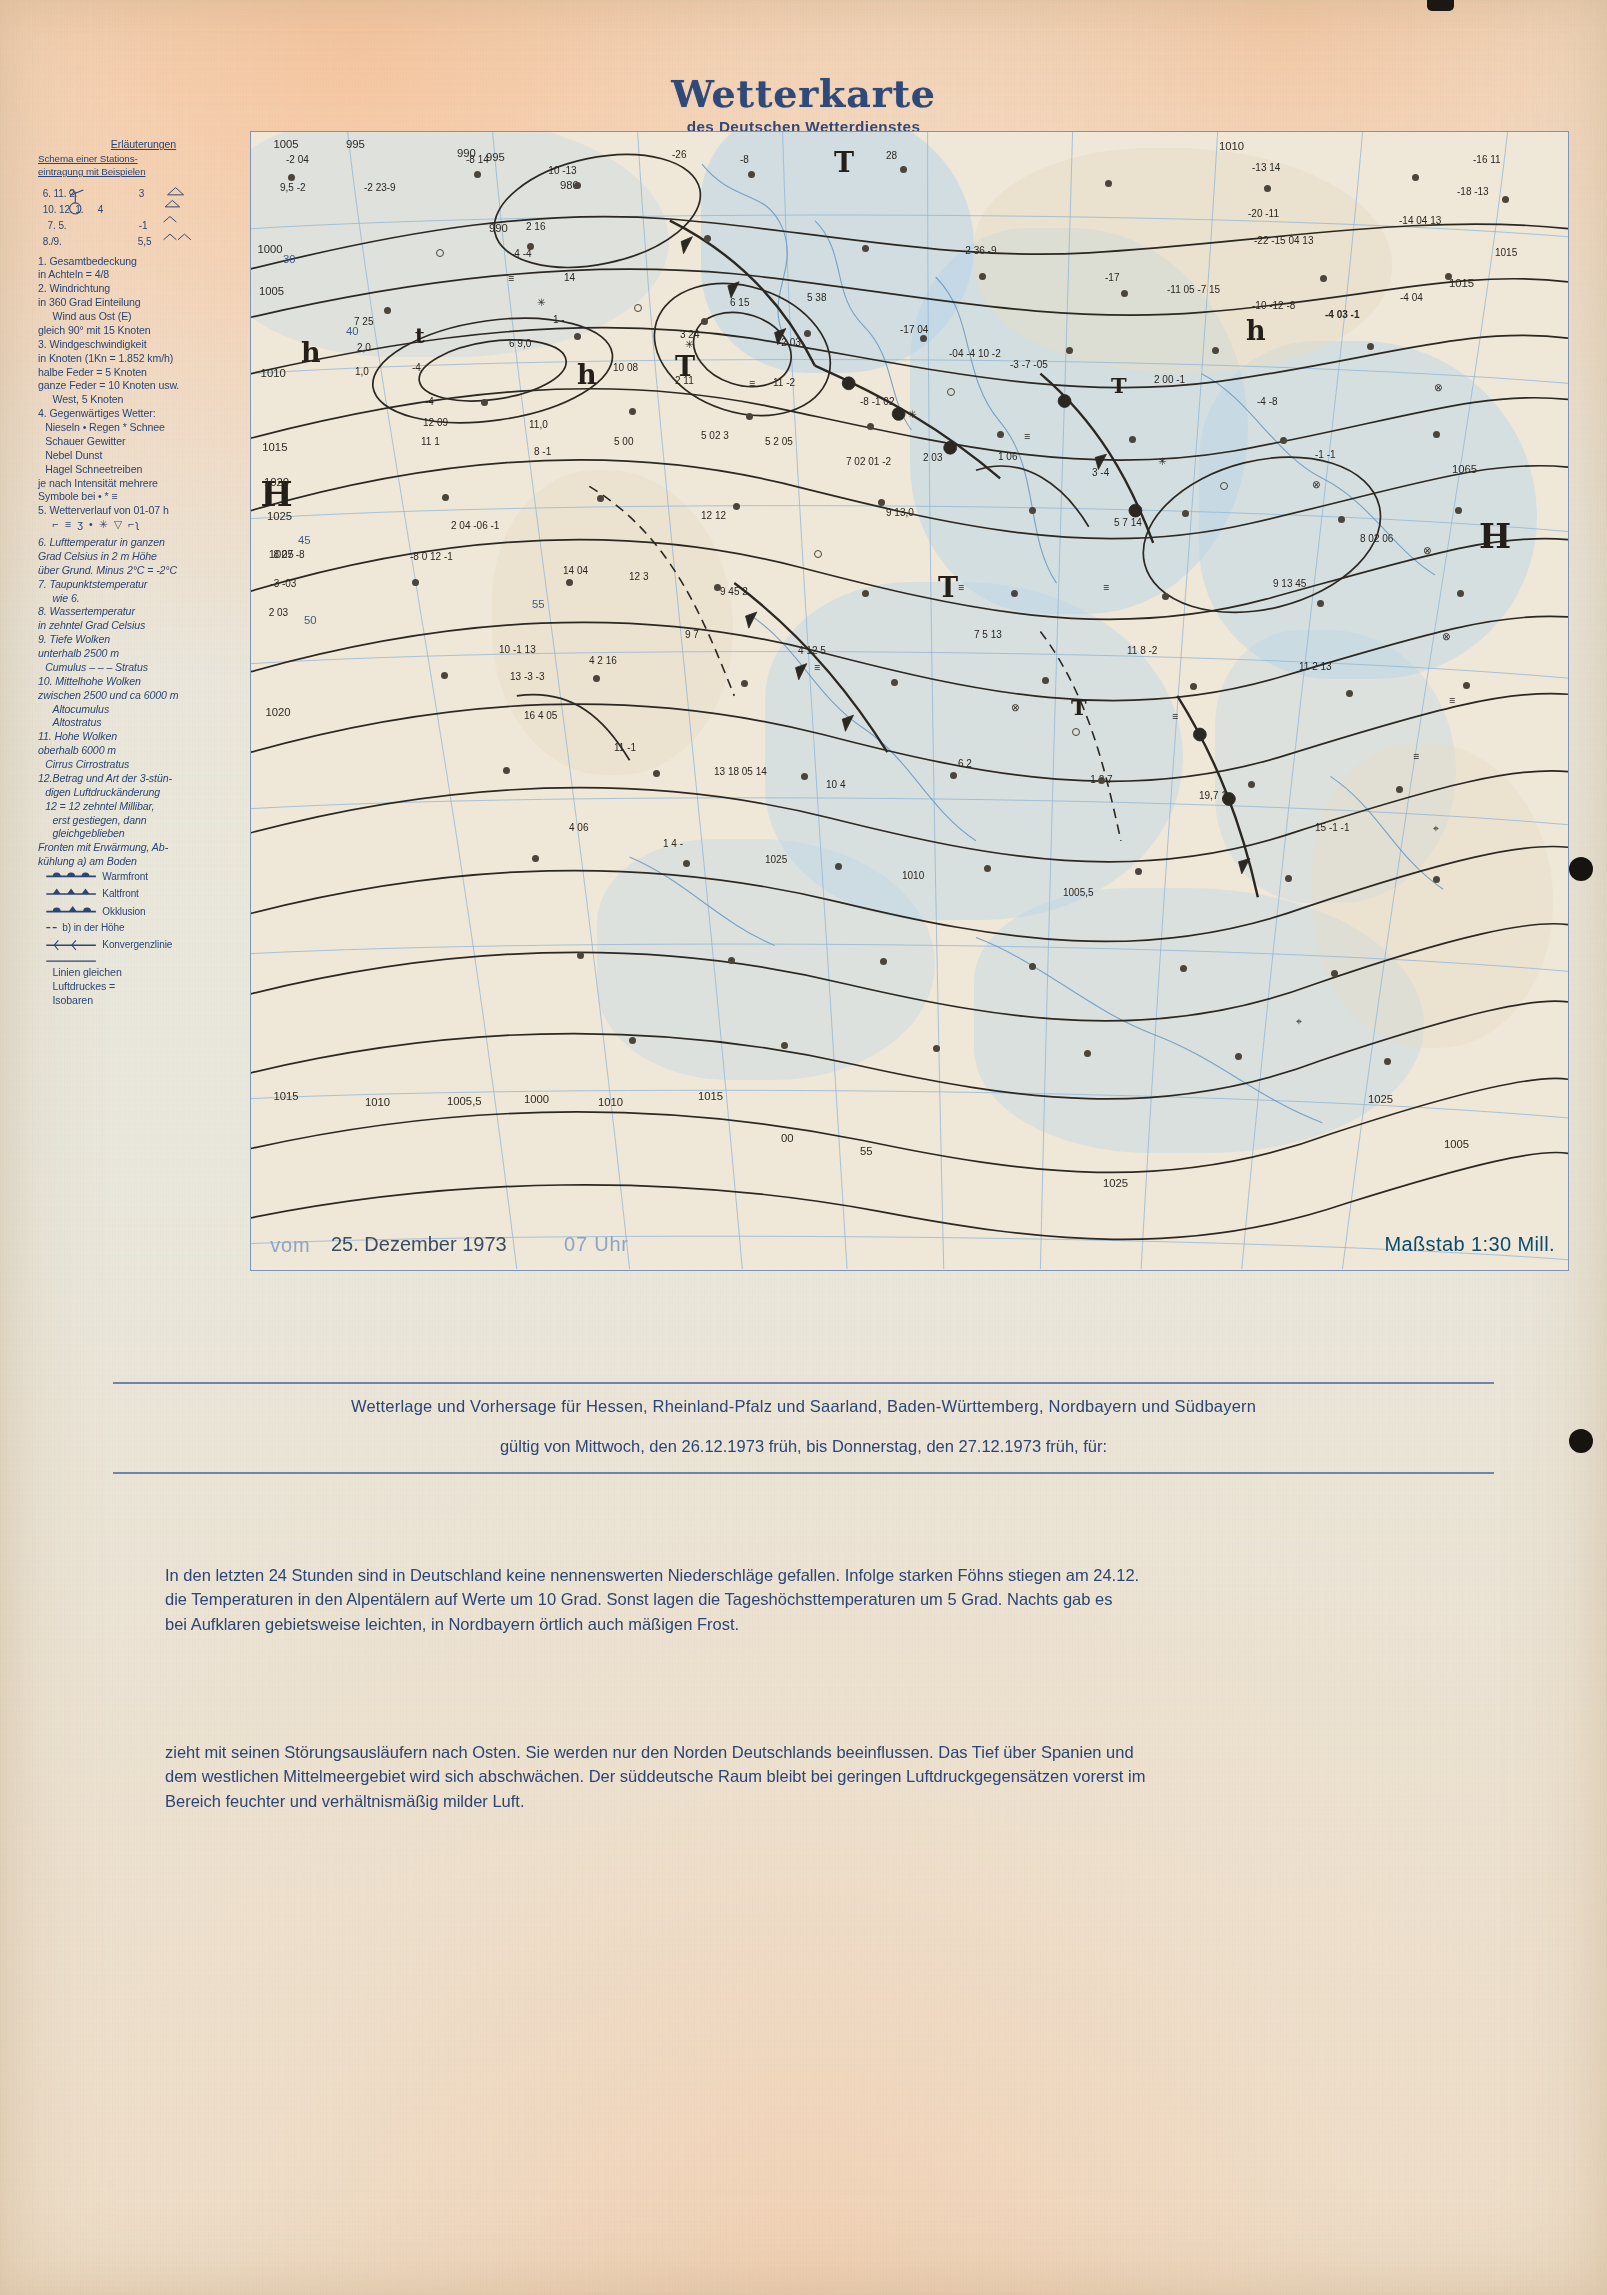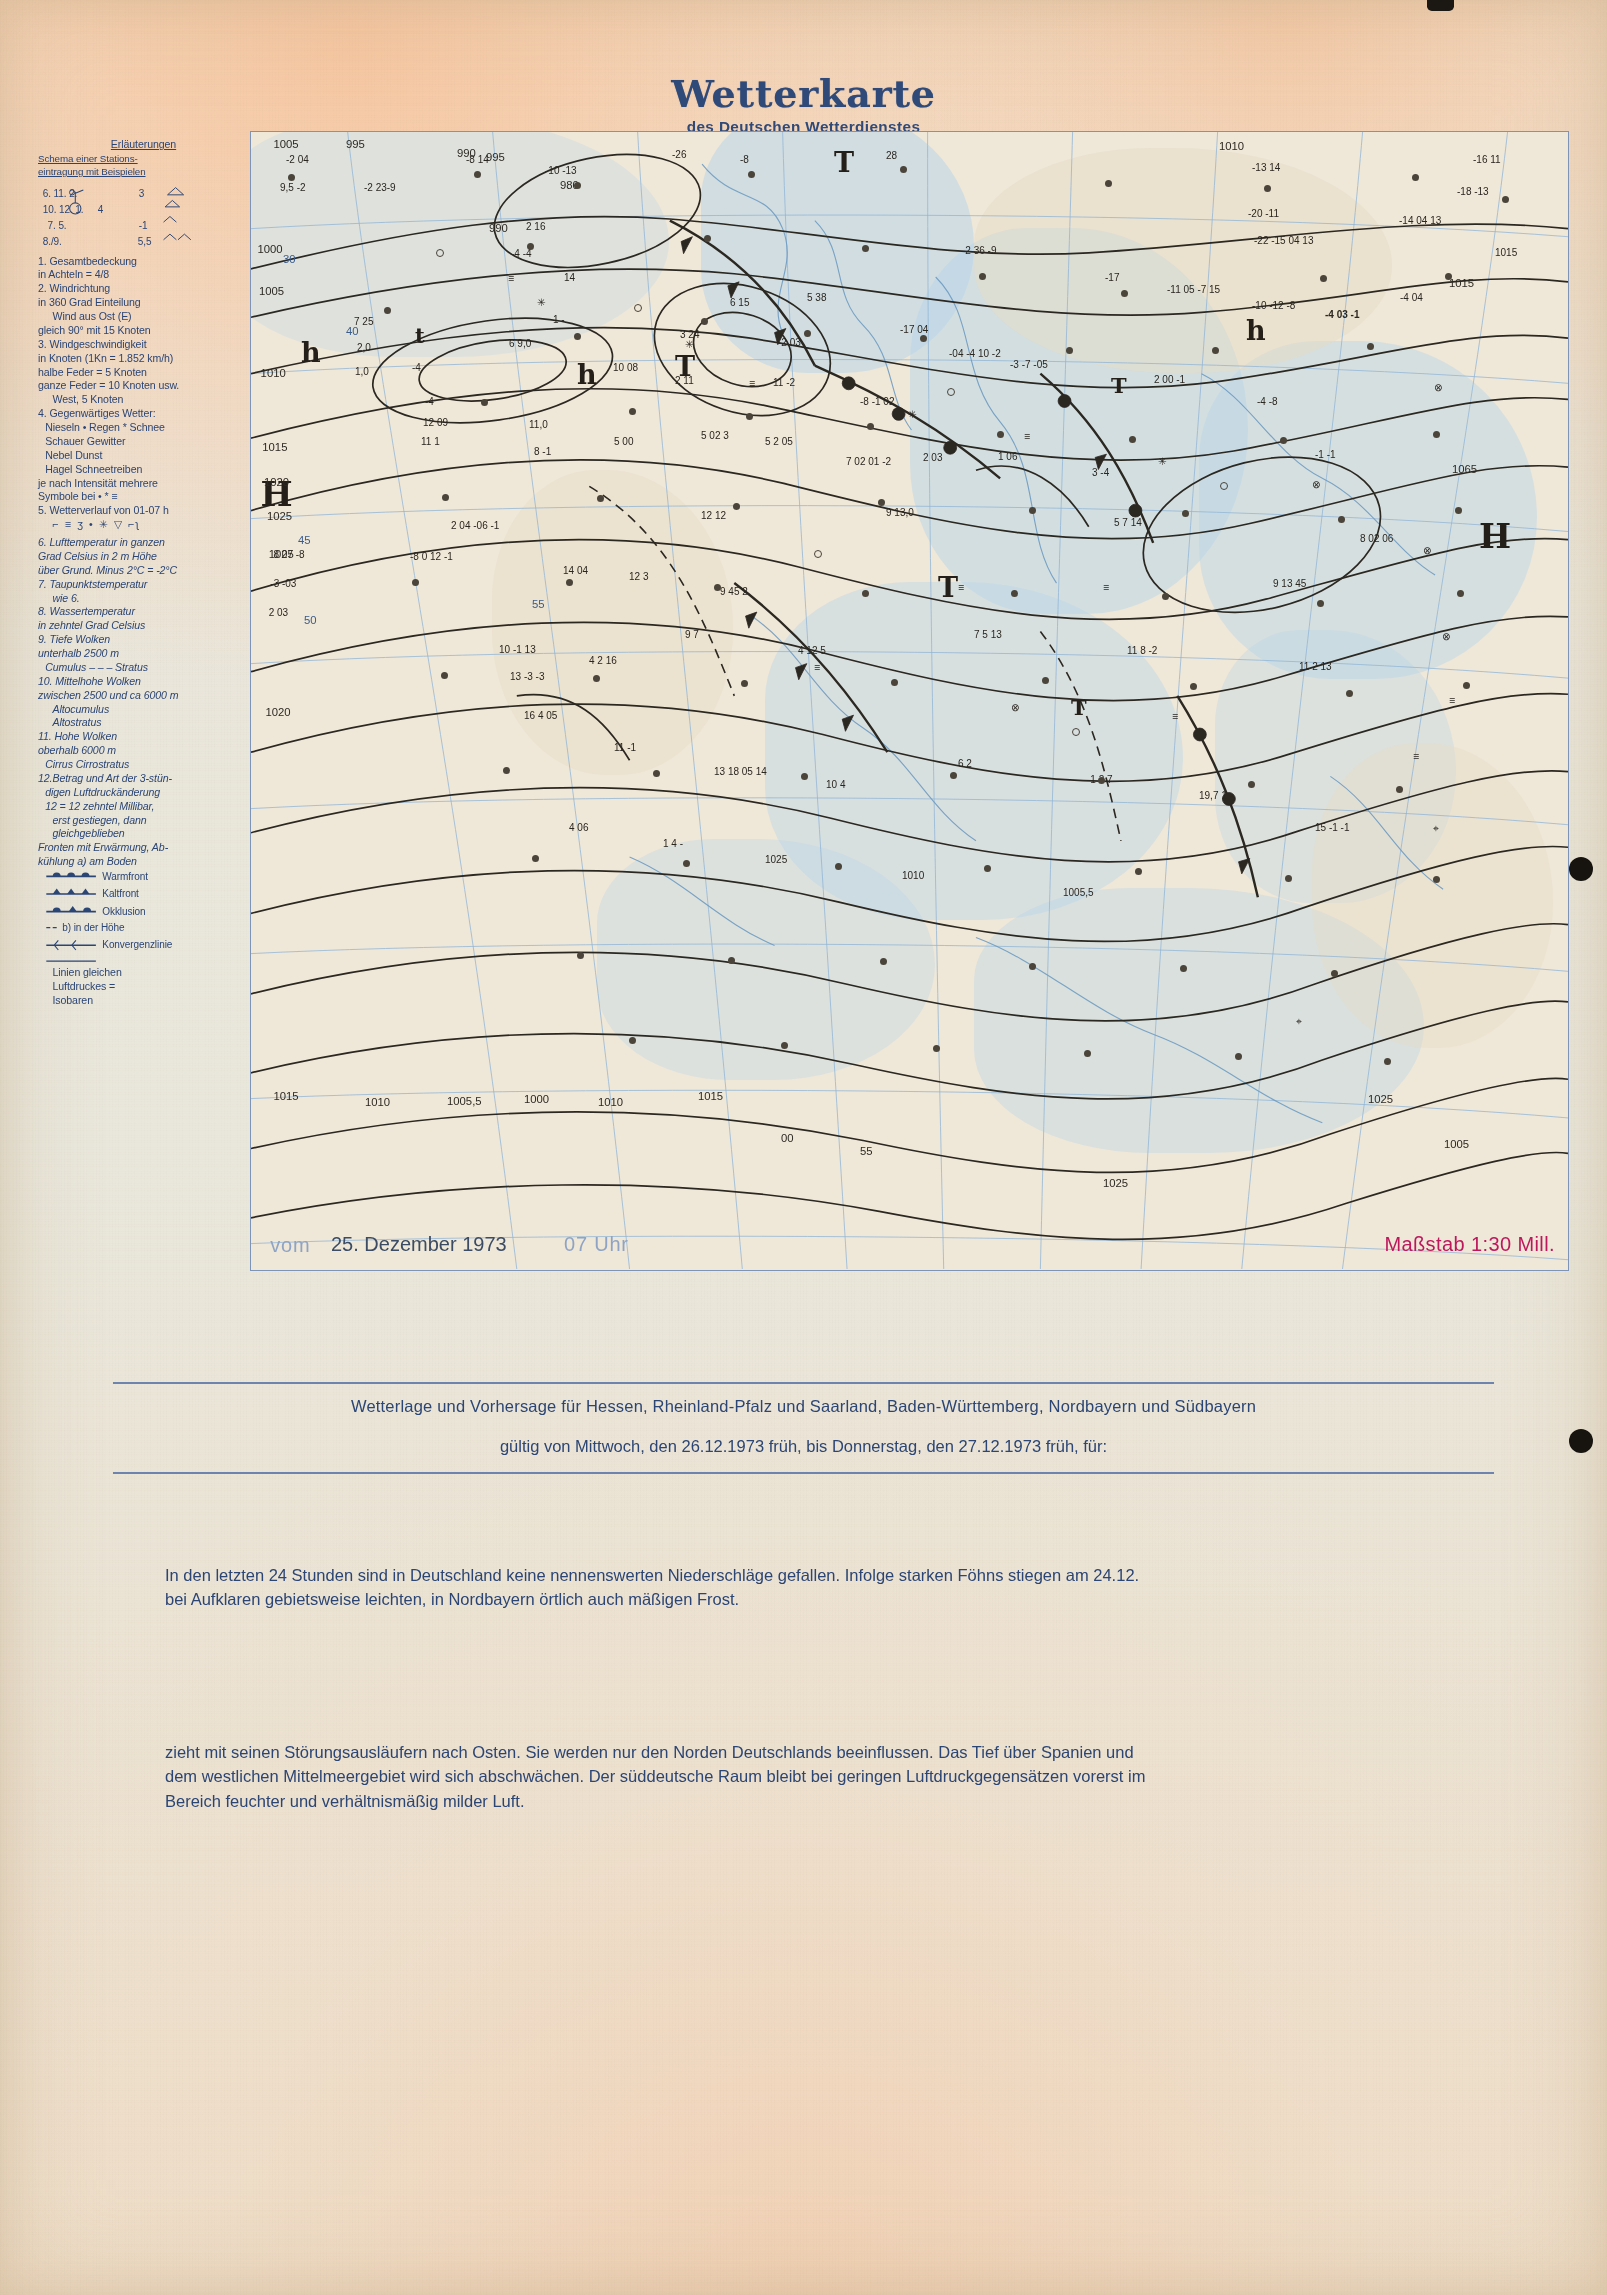--- a/index.html
+++ b/index.html
@@ -137,21 +137,21 @@
   #cap-date {
     position: absolute; left: 80px; top: 9.6px;
     font-size: 20px; color: #3b4c64;
   }
   #cap-time {
     position: absolute; left: 313px; top: 9.6px;
     font-size: 20px; color: #8fa4c4; letter-spacing: 0.8px;
   }
   #cap-scale {
     position: absolute; right: 13px; top: 9.6px;
-    font-size: 20px; color: #be185d; letter-spacing: 0.4px;
+    font-size: 20px; color: #0c4a6e; letter-spacing: 0.4px;
   }
 
   
   .iso {
     position: absolute;
     font-size: 11.3px;
     color: #2d2a24;
     background: rgba(239,231,215,0.0);
     white-space: nowrap;
   }
@@ -748,20 +748,21 @@
 
 <div id="forecast">
   <div id="fc-rule-top"></div>
   <div id="fc-line1">Wetterlage   und   Vorhersage   für  Hessen, Rheinland-Pfalz und Saarland,   Baden-Württemberg,   Nordbayern   und   Südbayern</div>
   <div id="fc-line2">gültig  von  Mittwoch,  den  26.12.1973 früh,  bis  Donnerstag,  den 27.12.1973 früh,  für:</div>
   <div id="fc-rule-bot"></div>
 </div>
 
 <div id="para1">
   <div>In den letzten 24 Stunden sind in Deutschland keine nennenswerten Niederschläge gefallen. Infolge starken Föhns stiegen am 24.12.</div>
+  <div>die Temperaturen in den Alpentälern auf Werte um 10 Grad. Sonst lagen die Tageshöchsttemperaturen um 5 Grad. Nachts gab es</div>
   <div>bei Aufklaren gebietsweise leichten, in Nordbayern örtlich auch mäßigen Frost.</div>
 </div>
 
 <div id="para2">
   <div>zieht mit seinen Störungsausläufern nach Osten. Sie werden nur den Norden Deutschlands beeinflussen. Das Tief über Spanien und</div>
   <div>dem westlichen Mittelmeergebiet wird sich abschwächen. Der süddeutsche Raum bleibt bei geringen Luftdruckgegensätzen vorerst im</div>
   <div>Bereich feuchter und verhältnismäßig milder Luft.</div>
 </div>
 
 

